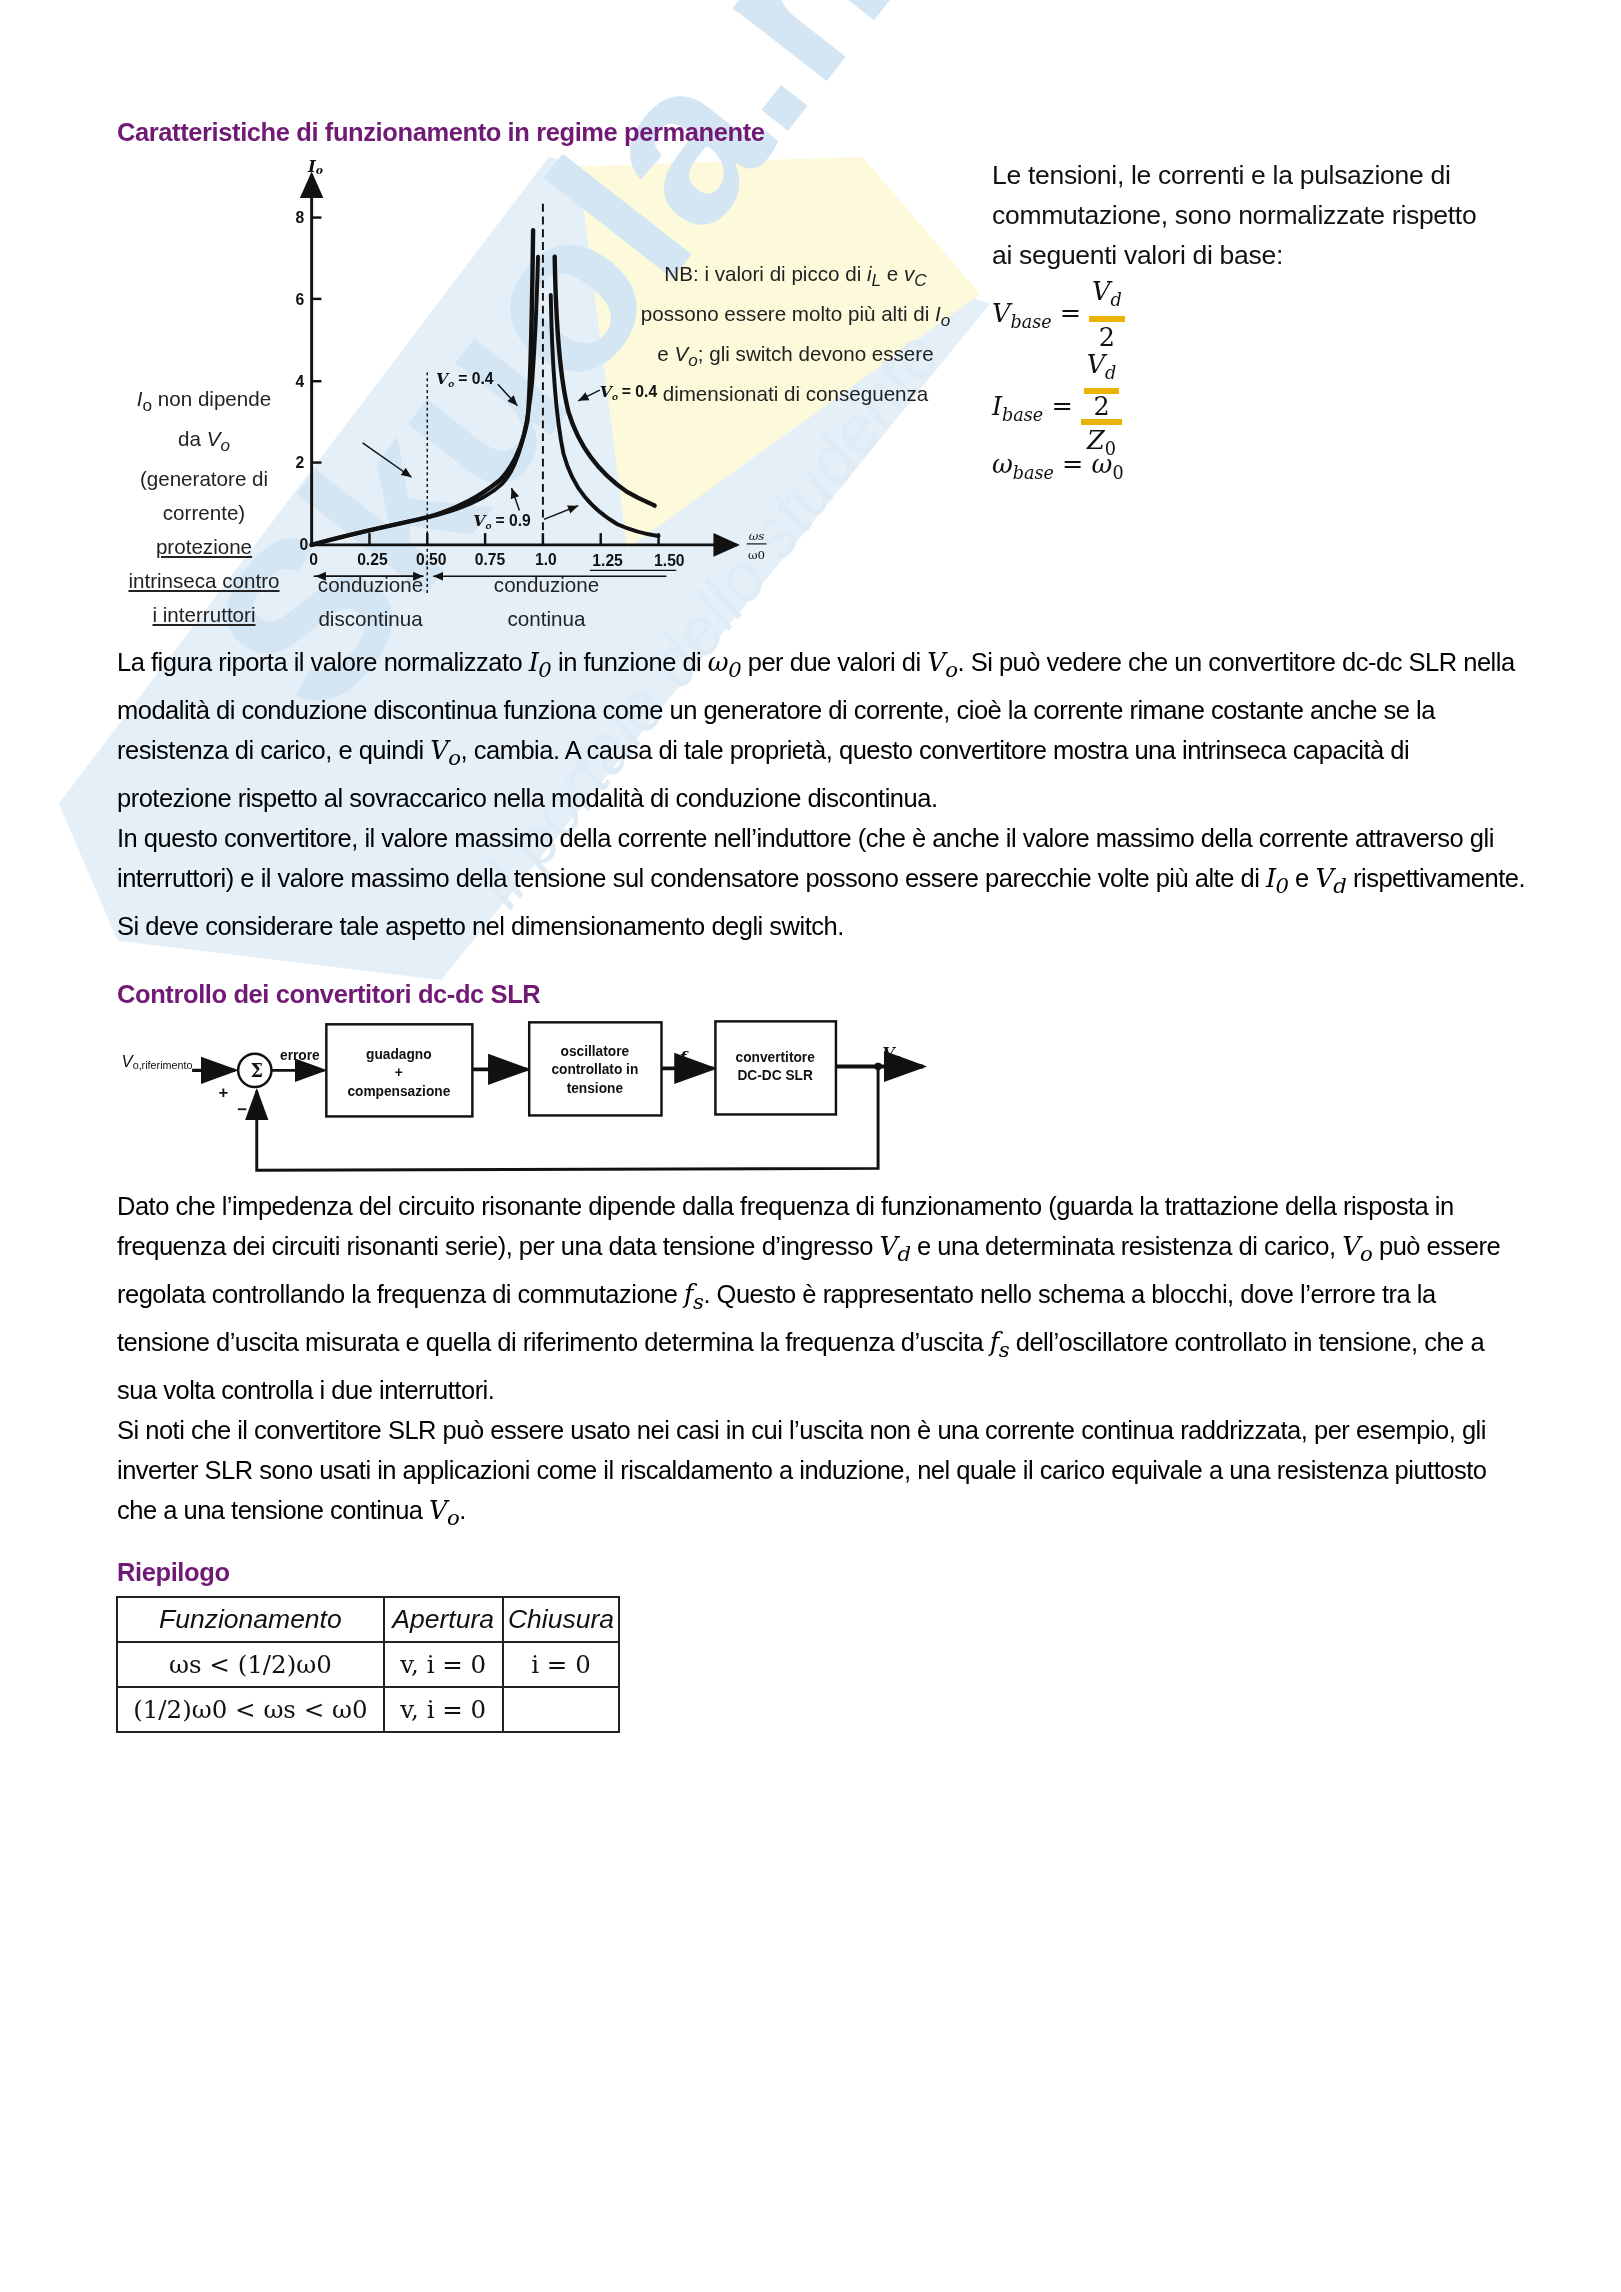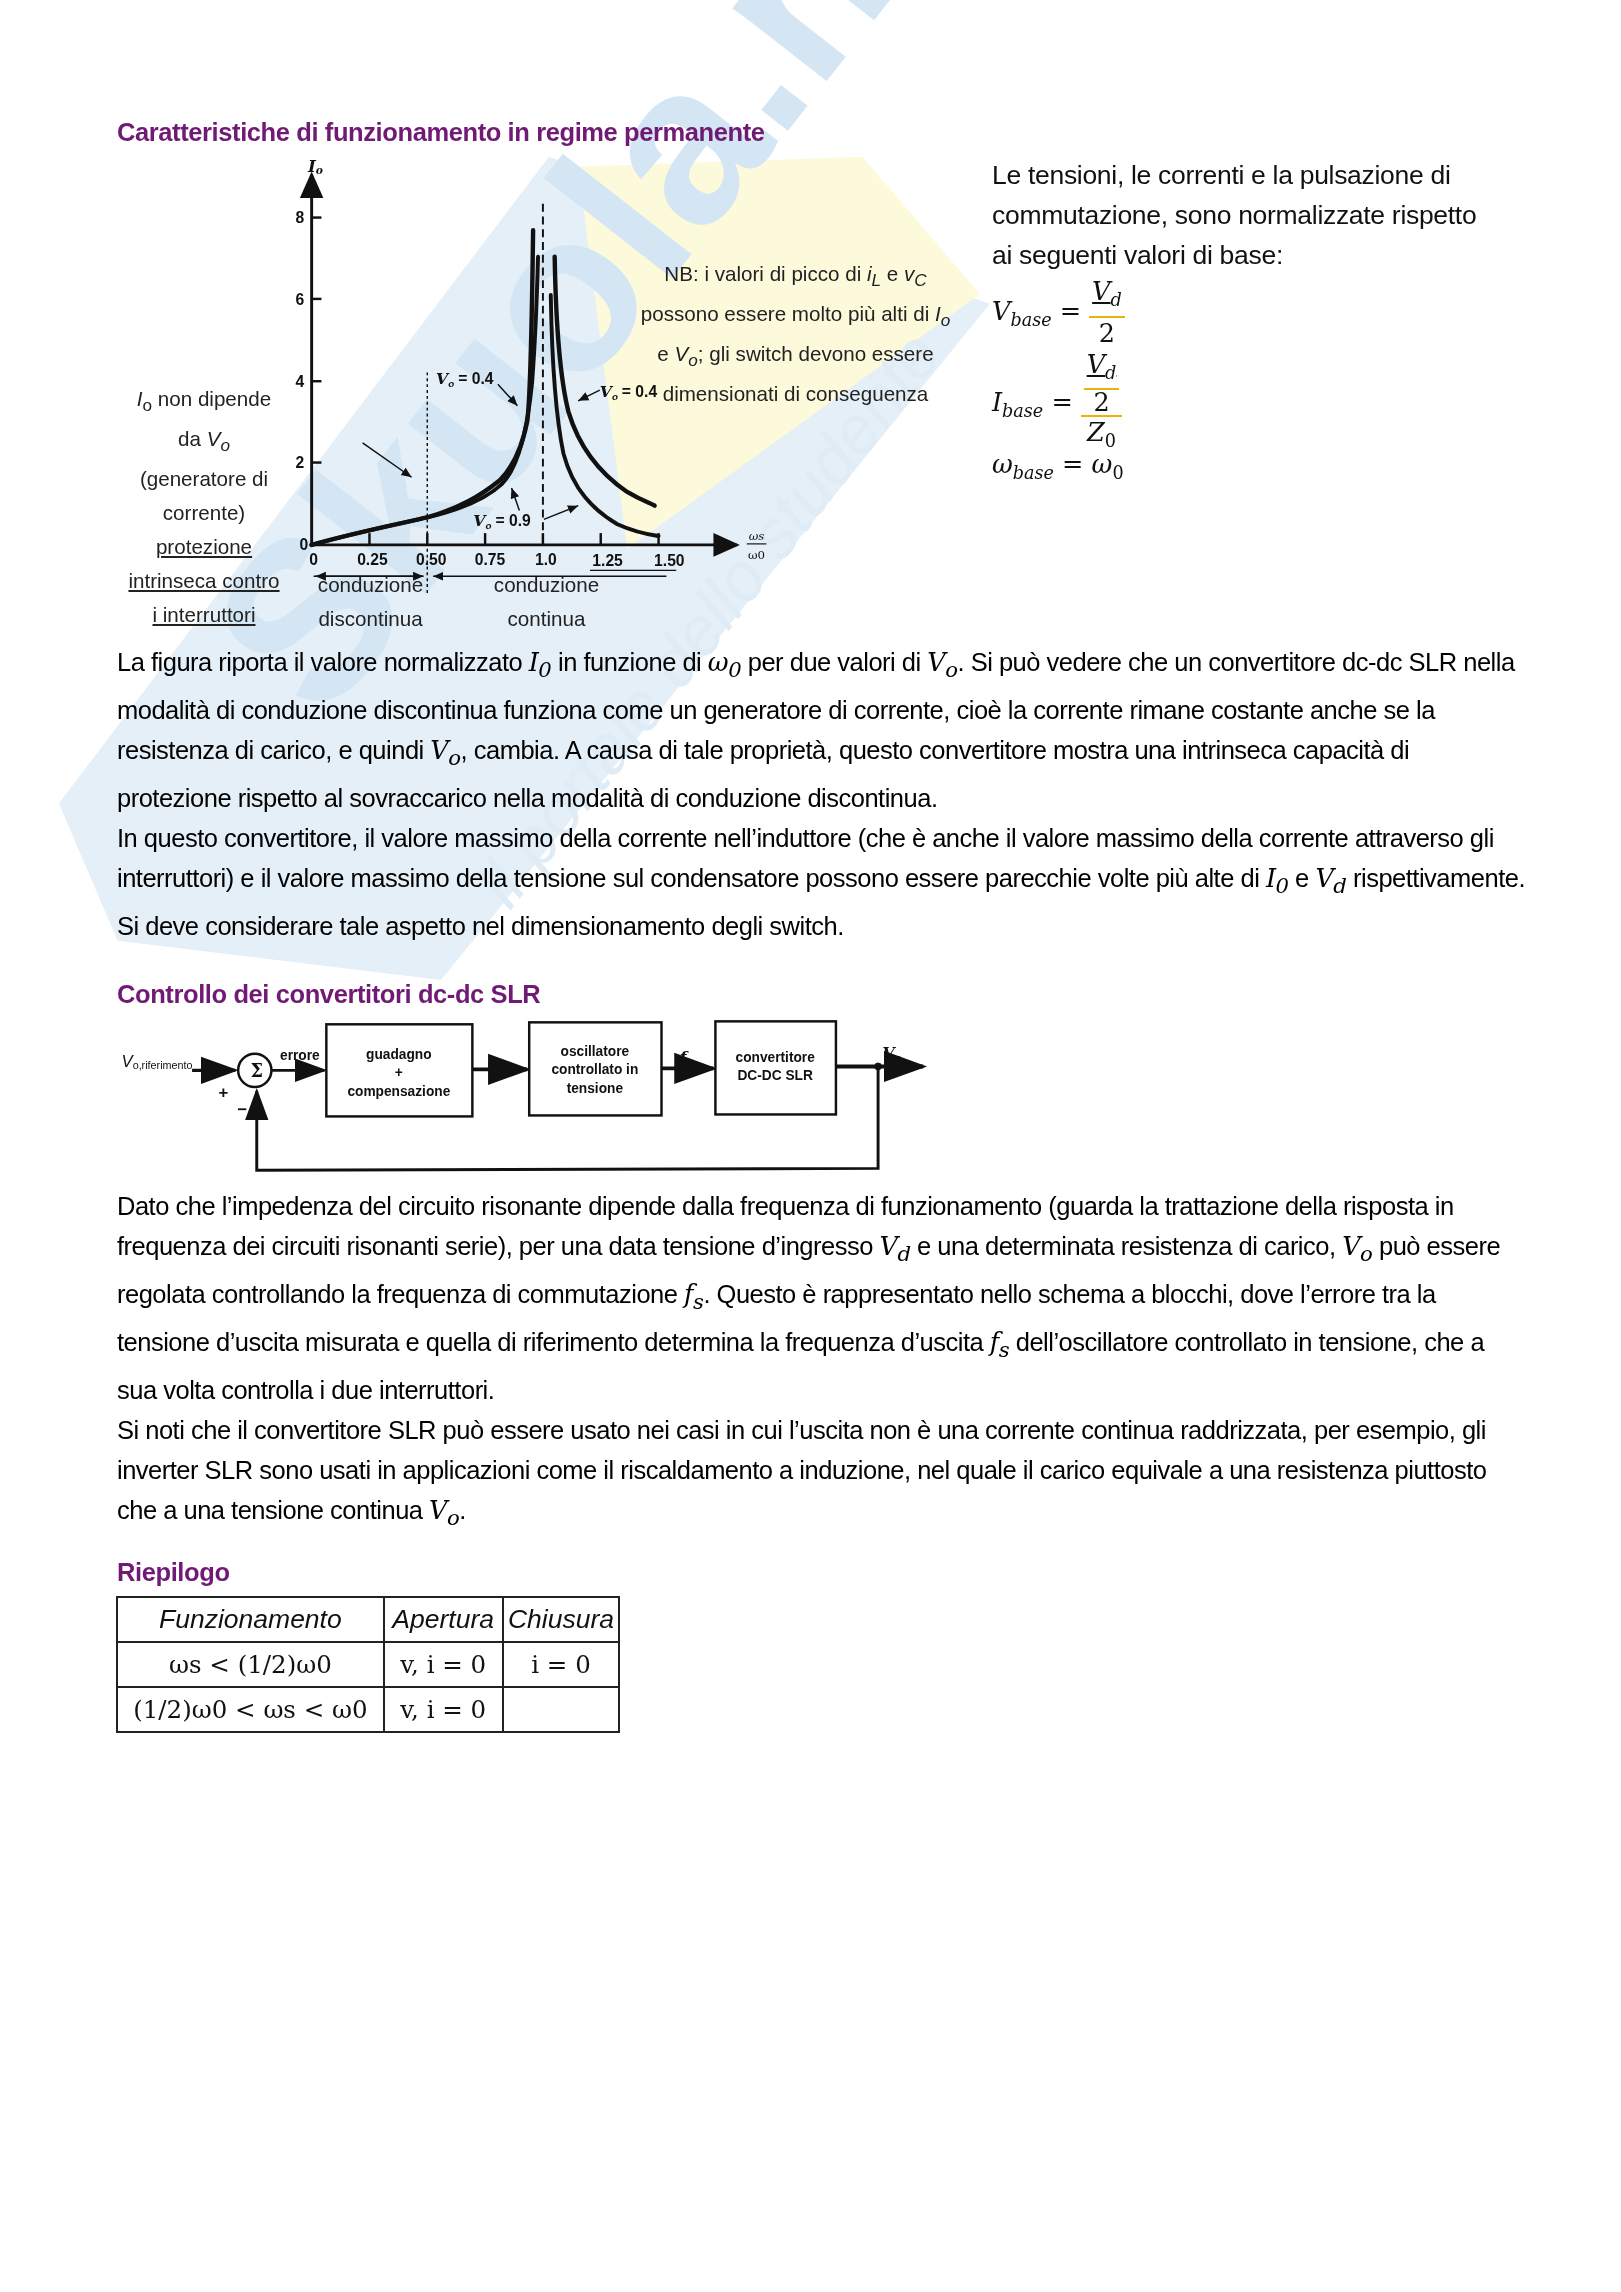--- a/index.html
+++ b/index.html
@@ -9,21 +9,21 @@
   .h { position:absolute; font-family:"Liberation Sans", sans-serif; font-weight:bold;
        font-size:25.5px; letter-spacing:-0.4px; color:#701a75; white-space:nowrap; }
   .para { position:absolute; left:117px; width:1411px; font-size:25.5px; line-height:40px;
           letter-spacing:-0.5px; color:#000000; font-family:"Liberation Sans", sans-serif; }
   .para p { margin:0; }
   .m { font-family:"DejaVu Serif", serif; font-style:italic; }
   .right-note { position:absolute; left:992px; top:155px; width:510px; font-size:26.5px;
                 line-height:40px; letter-spacing:-0.3px; }
   .formula { position:absolute; font-family:"DejaVu Serif", serif; font-style:italic; font-size:25.5px; }
   .frac { display:inline-flex; flex-direction:column; align-items:center; vertical-align:middle; }
-  .frac .num { border-bottom:2px solid #eab308; padding:0 2.9px; line-height:31px;text-decoration:underline; }
+  .frac .num { border-bottom:6px solid #eab308; padding:0 2.9px; line-height:31px; }
   .frac .den { line-height:31px; font-style:normal; }
   .chart { position:absolute; left:0; top:0; }
   .annot { position:absolute; font-family:"Liberation Sans", sans-serif; font-size:20.6px;
            text-align:center; line-height:34px; color:#222; }
   .annot u { text-decoration:underline; }
   .diag { position:absolute; left:0; top:0; }
   table.summary { position:absolute; left:116px; top:1596px; border-collapse:collapse;
                   font-family:"DejaVu Serif", serif; font-size:24.5px; }
   table.summary td, table.summary th { border:2px solid #222; height:43px; padding:0 3.9px;
                   text-align:center; font-weight:normal; white-space:nowrap; }

